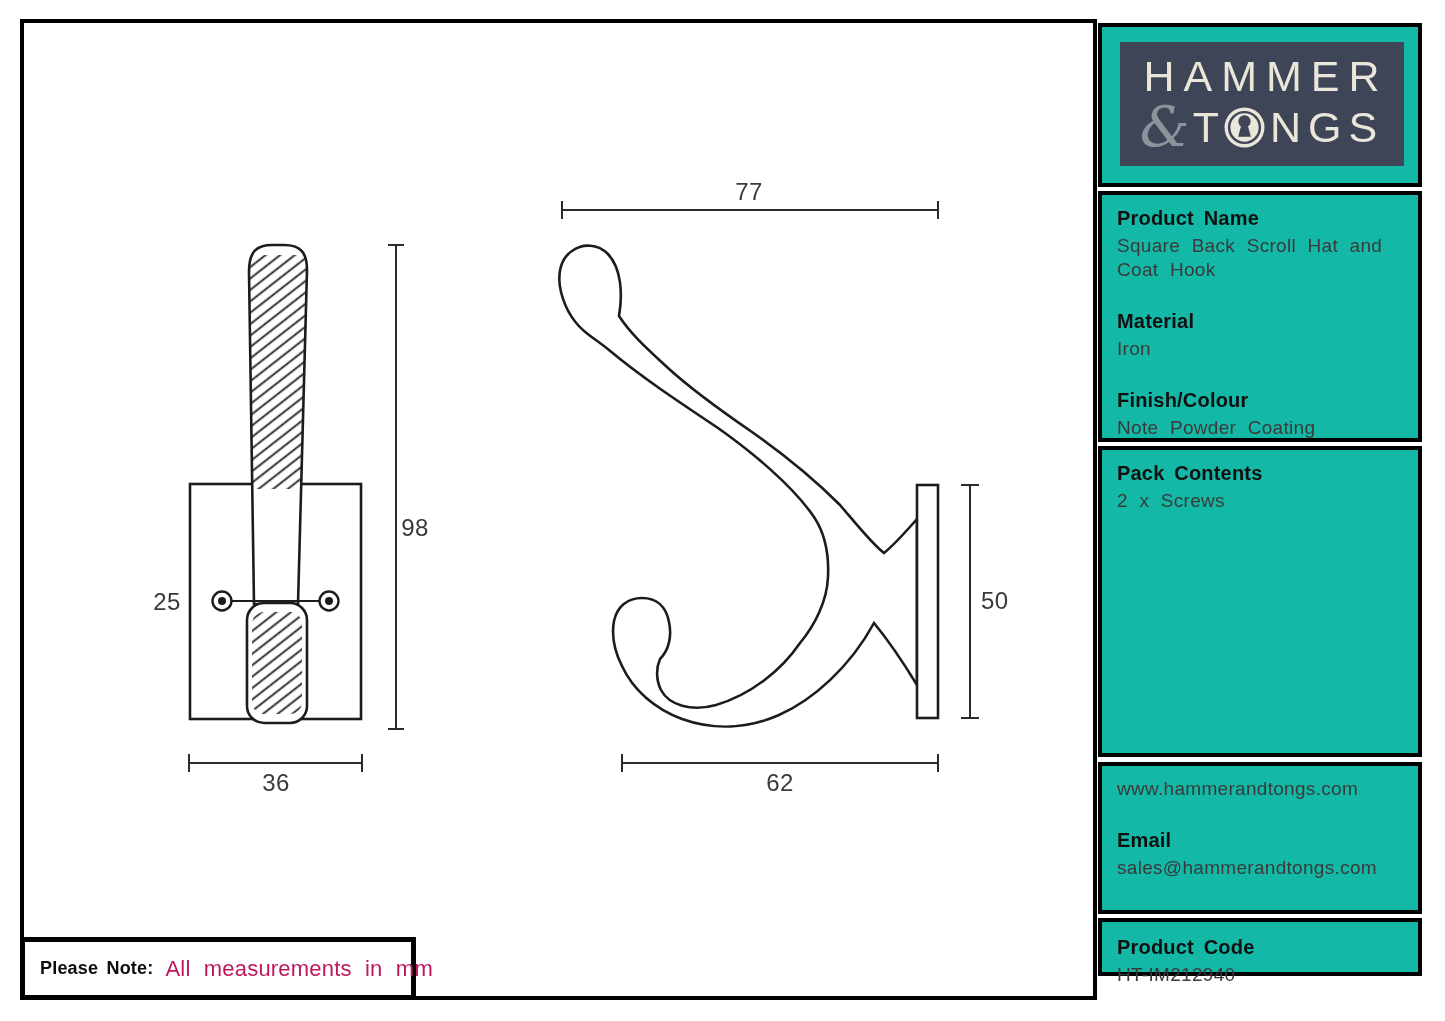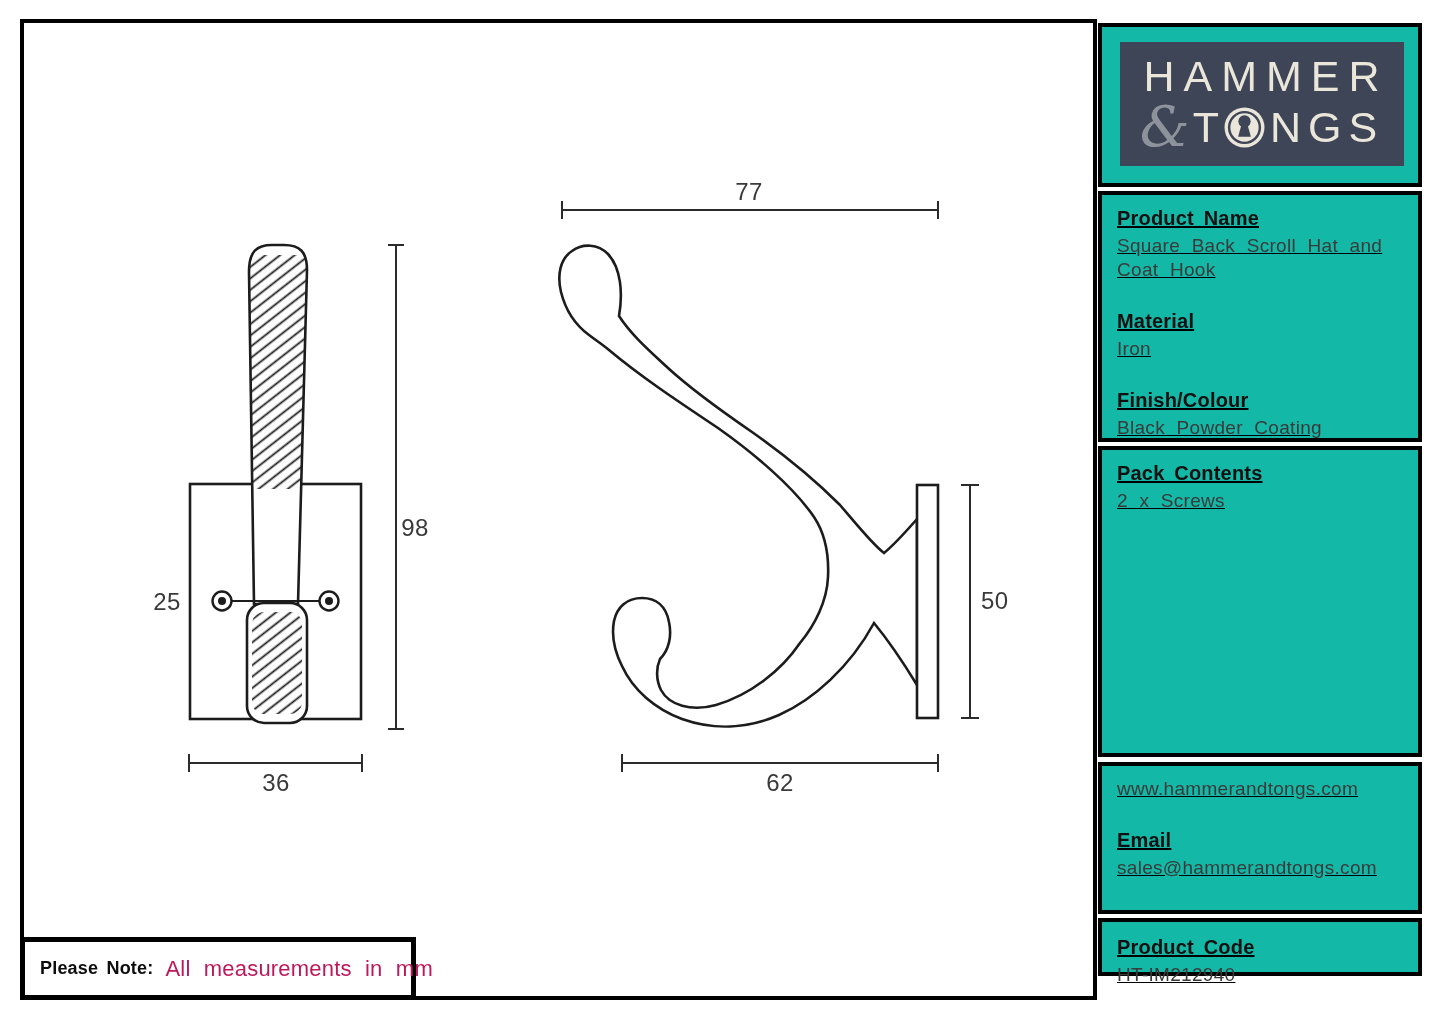--- a/index.html
+++ b/index.html
@@ -33,21 +33,21 @@
     margin-left:8px; font-weight:400;
   }
   .logo-line2 { display:flex; align-items:center; line-height:1; }
   .logo-amp {
     font-family:"DejaVu Serif", serif; font-style:italic;
     color:#8e929b; font-size:56px; line-height:0.9; margin-right:3px;
   }
   .logo-word2 { color:#eae6da; font-size:43px; letter-spacing:7px; display:flex; align-items:center; }
   .keyhole-o { width:41px; height:41px; margin:0 5px 0 -2px; display:block; }
 
-  .sb-content { padding:11px 15px 0 15px;text-decoration:underline; }
+  .sb-content { padding:11px 15px 0 15px; }
   .sb-label {
     font-size:20px; font-weight:bold; color:#101010;
     letter-spacing:0.2px; word-spacing:4px; margin-bottom:4px; line-height:24px;
   }
   .sb-value { font-size:19px; color:#3a3a3a; line-height:24px; word-spacing:6px; letter-spacing:0.3px; }
   .sb-gap { height:27px; }
 
   .note-box {
     position:absolute; left:20px; top:937px; width:396px; height:63px;
     border:5px solid #000; background:#fff;
@@ -191,21 +191,21 @@
   <div class="sb-box" id="info-box">
     <div class="sb-content">
       <div class="sb-label">Product Name</div>
       <div class="sb-value">Square Back Scroll Hat and</div>
       <div class="sb-value">Coat Hook</div>
       <div class="sb-gap"></div>
       <div class="sb-label">Material</div>
       <div class="sb-value">Iron</div>
       <div class="sb-gap"></div>
       <div class="sb-label">Finish/Colour</div>
-      <div class="sb-value">Black Powder Coating</div>
+      <div class="sb-value">Note Powder Coating</div>
     </div>
   </div>
 
   <div class="sb-box" id="pack-box">
     <div class="sb-content">
       <div class="sb-label">Pack Contents</div>
       <div class="sb-value">2 x Screws</div>
     </div>
   </div>
 

